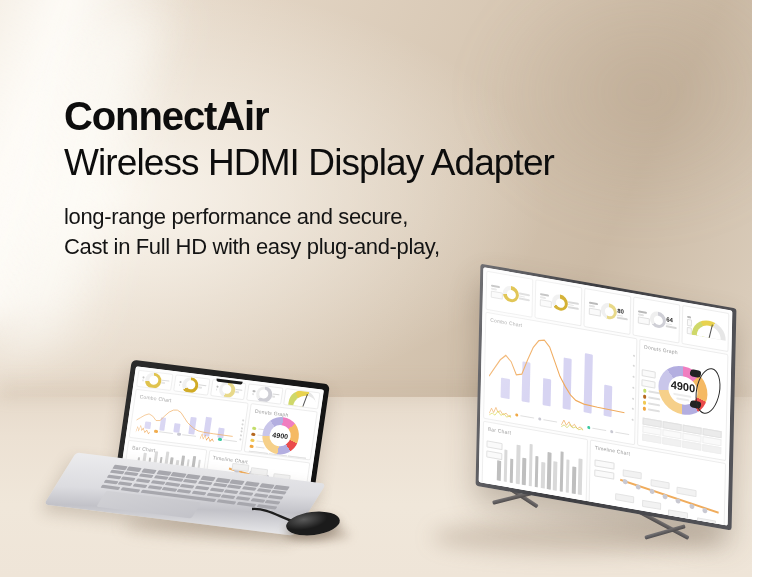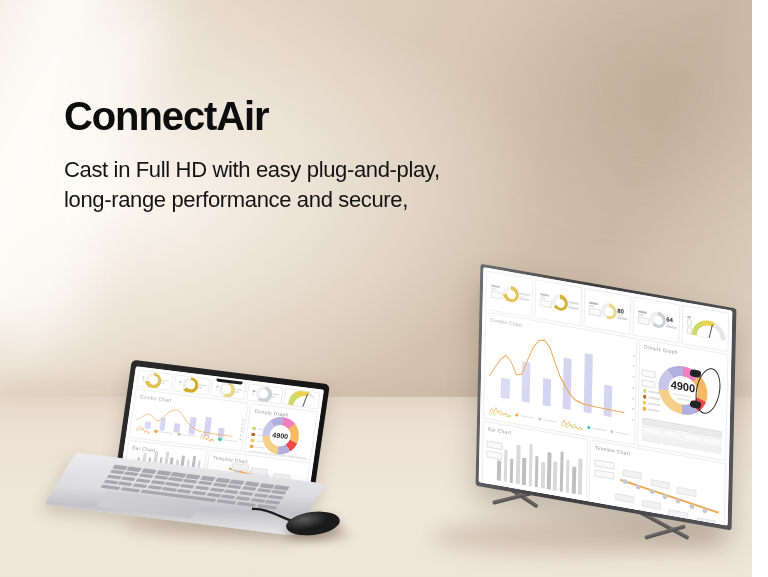--- a/index.html
+++ b/index.html
@@ -166,23 +166,24 @@
 <div id="stage">
 
   <div id="floor"></div>
   <div id="floorline"></div>
   <div id="wallshade"></div>
   <div id="streak"></div>
   <div id="streak2"></div>
 
   <div id="copy">
     <div class="h1">ConnectAir</div>
+    <div class="h2">Wireless HDMI Display Adapter</div>
     <div class="sub">
+      <div>long-range performance and secure,</div>
       <div>Cast in Full HD with easy plug-and-play,</div>
-      <div>long-range performance and secure,</div>
     </div>
   </div>
 
   <div id="tvshadow"></div>
   <div id="tv">
     <div class="leg" style="left:70px;top:222px;width:54px;height:4px;transform:rotate(33deg);"></div>
     <div class="leg" style="left:74px;top:228px;width:40px;height:4px;transform:rotate(-14deg);"></div>
     <div class="leg" style="left:218px;top:255px;width:56px;height:4px;transform:rotate(28deg);"></div>
     <div class="leg" style="left:226px;top:262px;width:42px;height:4px;transform:rotate(-16deg);"></div>
 

